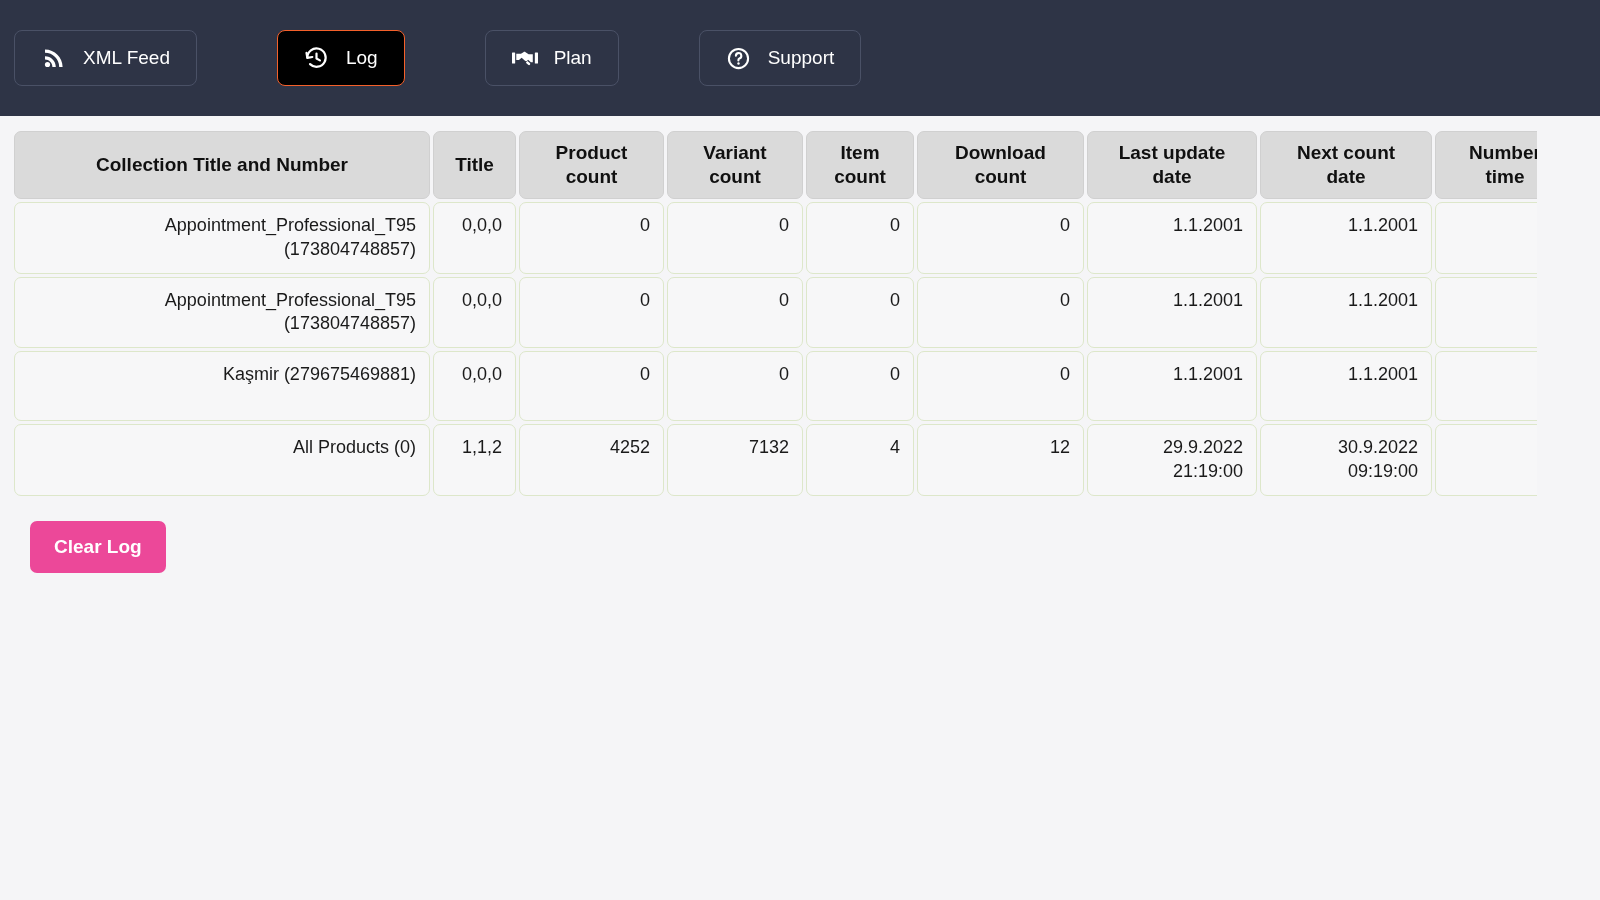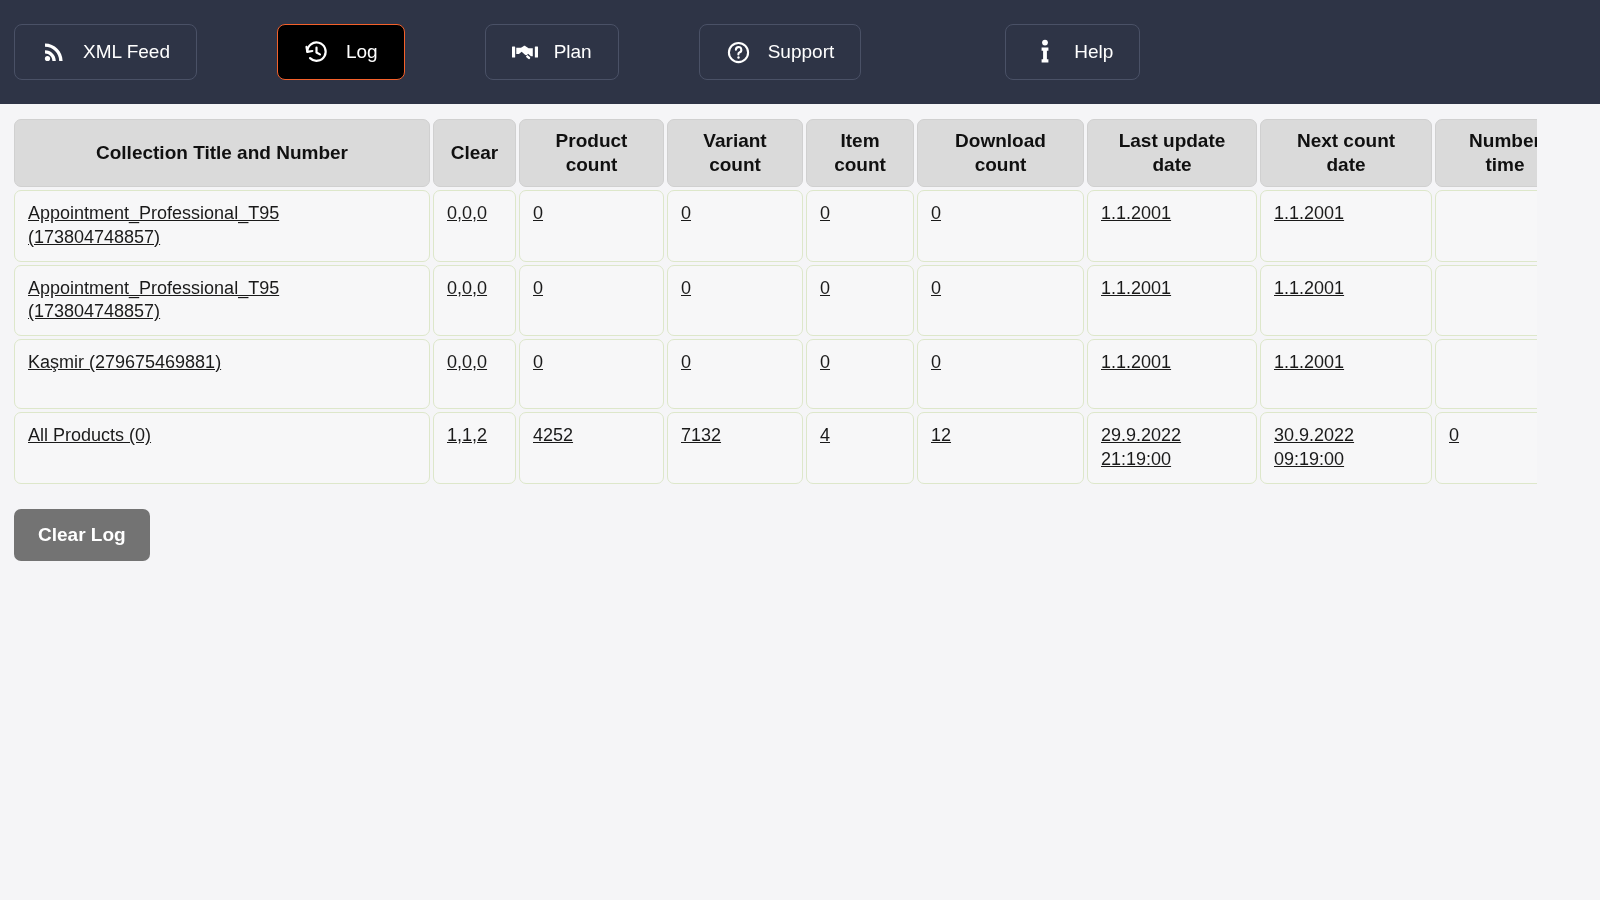--- a/index.html
+++ b/index.html
@@ -9,21 +9,21 @@
     width: 1600px;
     height: 900px;
     overflow: hidden;
     background: #f5f5f7;
     font-family: "Liberation Sans", sans-serif;
   }
 
   
   #topnav {
     width: 1600px;
-    height: 104px;
+    height: 116px;
     background: #2e3446;
     display: flex;
     align-items: center;
     padding: 0 0 0 14px;
     gap: 16px;
   }
   .nav-btn {
     height: 56px;
     display: flex;
     align-items: center;
@@ -77,55 +77,55 @@
     padding: 4px 6px;
     line-height: 1.25;
     font-family: "Liberation Sans", sans-serif;
   }
   table.log-table td {
     background: #f7f7f8;
     border: 1px solid #dde7ca;
     border-radius: 7px;
     font-size: 18px;
     color: #1a1a1a;
-    text-align: left;
+    text-align: right;
     vertical-align: top;
     padding: 11px 13px;
     height: 70px;
     line-height: 1.32;
     word-break: break-word;
     font-family: "Liberation Sans", sans-serif;
-    text-decoration: underline;
   }
   td.num, td.dt { white-space: pre-line; }
 
   
   col.c-title    { width: 416px; }
   col.c-rules    { width: 83px;  }
   col.c-product  { width: 145px; }
   col.c-variant  { width: 136px; }
   col.c-item     { width: 108px; }
   col.c-download { width: 167px; }
   col.c-last     { width: 170px; }
   col.c-next     { width: 172px; }
   col.c-shopify  { width: 140px; }
   col.c-extra    { width: 120px; }
 
   
   #clearlog-wrap { padding: 22px 0 0 14px; }
   #clear-log-button {
-    background: #737373;
+    background: #ec4899;
     color: #ffffff;
     border: none;
     border-radius: 7px;
     font-size: 19px;
     font-weight: bold;
     padding: 15px 24px;
     cursor: pointer;
     font-family: "Liberation Sans", sans-serif;
+    margin-left: 16px;
   }
 </style>
 </head>
 <body>
 
 <div id="topnav">
 
   <button class="nav-btn">
     <span class="nav-icon">
       <svg width="24" height="24" viewBox="0 0 24 24" fill="#ffffff">
@@ -170,49 +170,40 @@
         <path d="M9.5 9.3a2.6 2.6 0 1 1 3.3 2.6c-.6.2-.9.8-.9 1.5v.5" stroke-linecap="round"></path>
         <circle cx="12" cy="16.8" r="1.15" fill="#ffffff" stroke="none"></circle>
       </svg>
     </span>
     <span>Support</span>
   </button>
   <span class="nav-gap"></span>
 
   <span class="nav-gap"></span>
 
-  <button class="nav-btn">
-    <span class="nav-icon">
-      <svg width="12" height="26" viewBox="0 0 12 26" fill="#ffffff">
-        <circle cx="6" cy="3.6" r="2.9"></circle>
-        <path d="M2.6 8.6h6.8v3.2H7.9v8.4h1.5v3.2H2.6v-3.2h1.5v-8.4H2.6z"></path>
-      </svg>
-    </span>
-    <span>Help</span>
-  </button>
 </div>
 
 <div id="table-wrap">
   <table class="log-table">
     <colgroup>
       <col class="c-title">
         <col class="c-rules">
         <col class="c-product">
         <col class="c-variant">
       <col class="c-item">
         <col class="c-download">
         <col class="c-last">
         <col class="c-next">
       <col class="c-shopify">
         <col class="c-extra">
     </colgroup>
     <thead>
       <tr>
         <th>Collection Title and Number</th>
-        <th>Clear</th>
+        <th>Title</th>
         <th style="white-space:pre-line">Product
 count</th>
         <th style="white-space:pre-line">Variant
 count</th>
         <th style="white-space:pre-line">Item
 count</th>
         <th style="white-space:pre-line">Download
 count</th>
         <th style="white-space:pre-line">Last update
 date</th>

